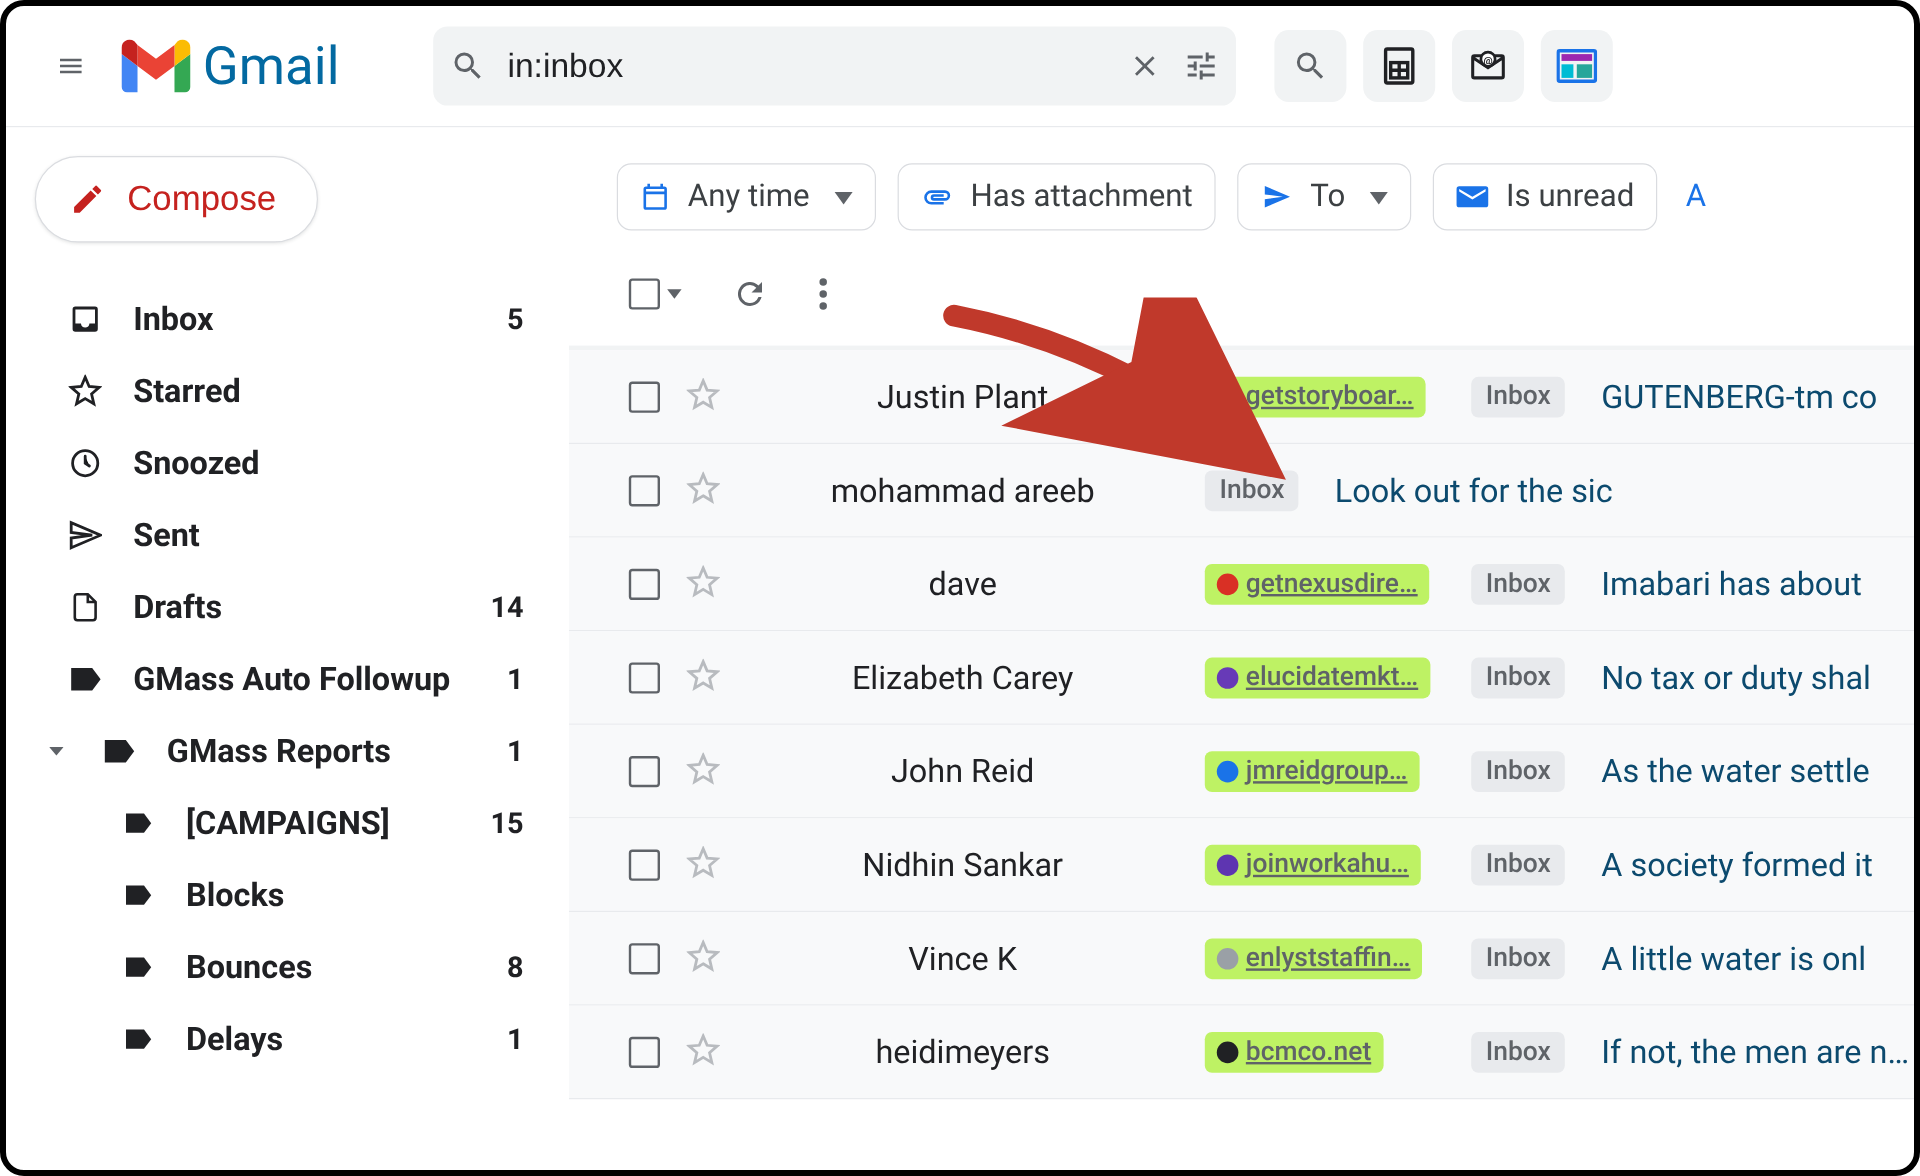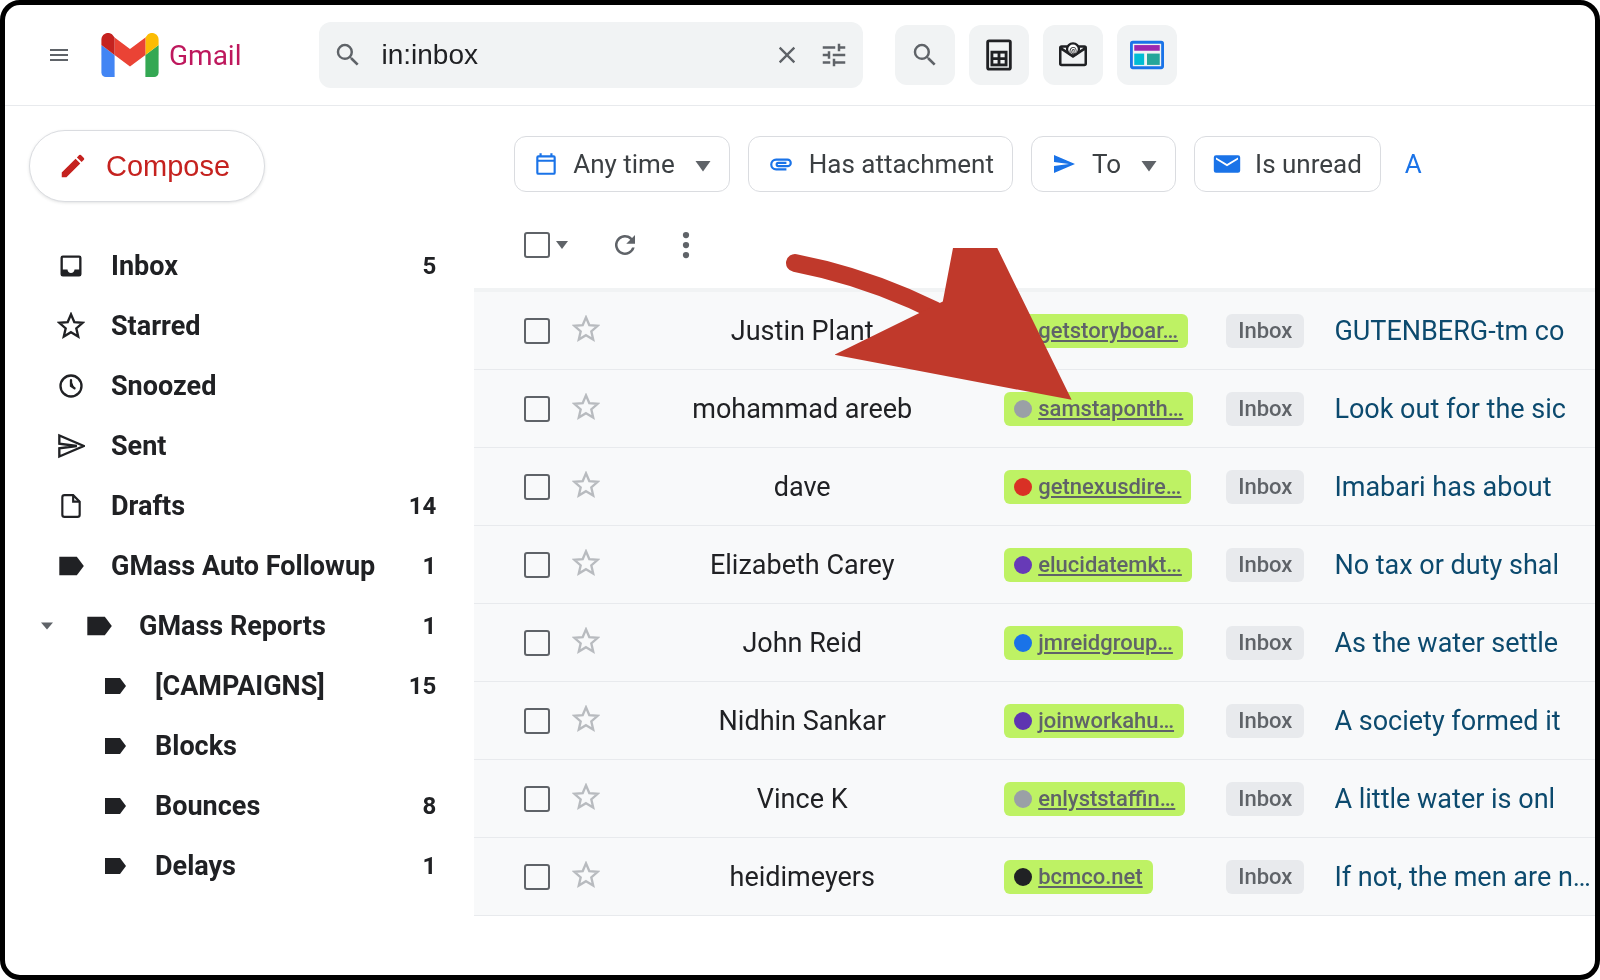--- a/index.html
+++ b/index.html
@@ -3,22 +3,22 @@
 <meta charset="utf-8">
 <style>
   * { box-sizing: border-box; margin: 0; padding: 0; }
   html, body { width: 1600px; height: 980px; font-family: "Google Sans", Roboto, Arial, sans-serif; background: #fff; color: #202124; overflow: hidden; }
   body { border: 5px solid #000; border-radius: 20px; position: relative; }
 
   
   .header { display: flex; align-items: center; height: 100px; padding: 0 30px; gap: 18px; }
   .menu-btn { width: 48px; height: 48px; display:flex; align-items:center; justify-content:center; border-radius:50%; cursor:pointer; }
   .logo-wrap { display:flex; align-items:center; gap: 10px; margin-right: 60px; }
-  .gmail-text { font-size: 28px; color:#be185d; font-weight:400; }
-  .searchbar { flex: 0 0 auto; width: 544px; height: 66px; background:#f1f3f4; border-radius:12px; display:flex; align-items:center; padding: 0 14px; gap: 18px; }
+  .gmail-text { font-size: 44px; color:#0369a1; font-weight:400; }
+  .searchbar { flex: 0 0 auto; width: 669px; height: 66px; background:#f1f3f4; border-radius:12px; display:flex; align-items:center; padding: 0 14px; gap: 18px; }
   .searchbar input { flex:1 1 auto; border:none; background:transparent; font-size:28px; color:#202124; outline:none; }
   .icon-btn { width:60px; height:60px; border-radius:12px; background:#f1f3f4; display:flex; align-items:center; justify-content:center; cursor:pointer; }
   .header-right { display:flex; align-items:center; gap: 14px; margin-left: 14px; }
 
   .hr-divider { height:1px; background:#e8eaed; margin: 0 0 0 0; }
 
   
   .body-wrap { display:flex; height: calc(100% - 101px); }
   .sidebar { width: 470px; padding: 24px 14px 0 24px; }
   .compose-btn { display:flex; align-items:center; gap:18px; height:72px; padding: 0 34px 0 28px; border:1px solid #dadce0; border-radius:36px; background:#fff; font-size:29px; font-weight:500; color:#c5221f; cursor:pointer; box-shadow: 0 1px 3px rgba(60,64,67,.15); }
@@ -320,26 +320,20 @@
     <span class="subject">GUTENBERG-tm co</span>
   </div>
         <div class="msg-row">
     <div class="cb"></div>
     <span class="star">
       <svg width="28" height="28" viewBox="0 0 24 24">
               <path fill="none" stroke="#b8bbbf" stroke-width="2" d="M12 17.27 18.18 21l-1.64-7.03L22 9.24l-7.19-.61L12 2 9.19 8.63 2 9.24l5.46 4.73L5.82 21z"></path>
             </svg>
     </span>
     <span class="sender">mohammad areeb</span>
-    <span class="label-col">
-      <span class="label-pill">
-        <span class="fav" style="background:#9aa0a6"></span>
-        <span>samstaponth…</span>
-      </span>
-    </span>
     <span class="inbox-pill">Inbox</span>
     <span class="subject">Look out for the sic</span>
   </div>
         <div class="msg-row">
     <div class="cb"></div>
     <span class="star">
       <svg width="28" height="28" viewBox="0 0 24 24">
               <path fill="none" stroke="#b8bbbf" stroke-width="2" d="M12 17.27 18.18 21l-1.64-7.03L22 9.24l-7.19-.61L12 2 9.19 8.63 2 9.24l5.46 4.73L5.82 21z"></path>
             </svg>
     </span>

